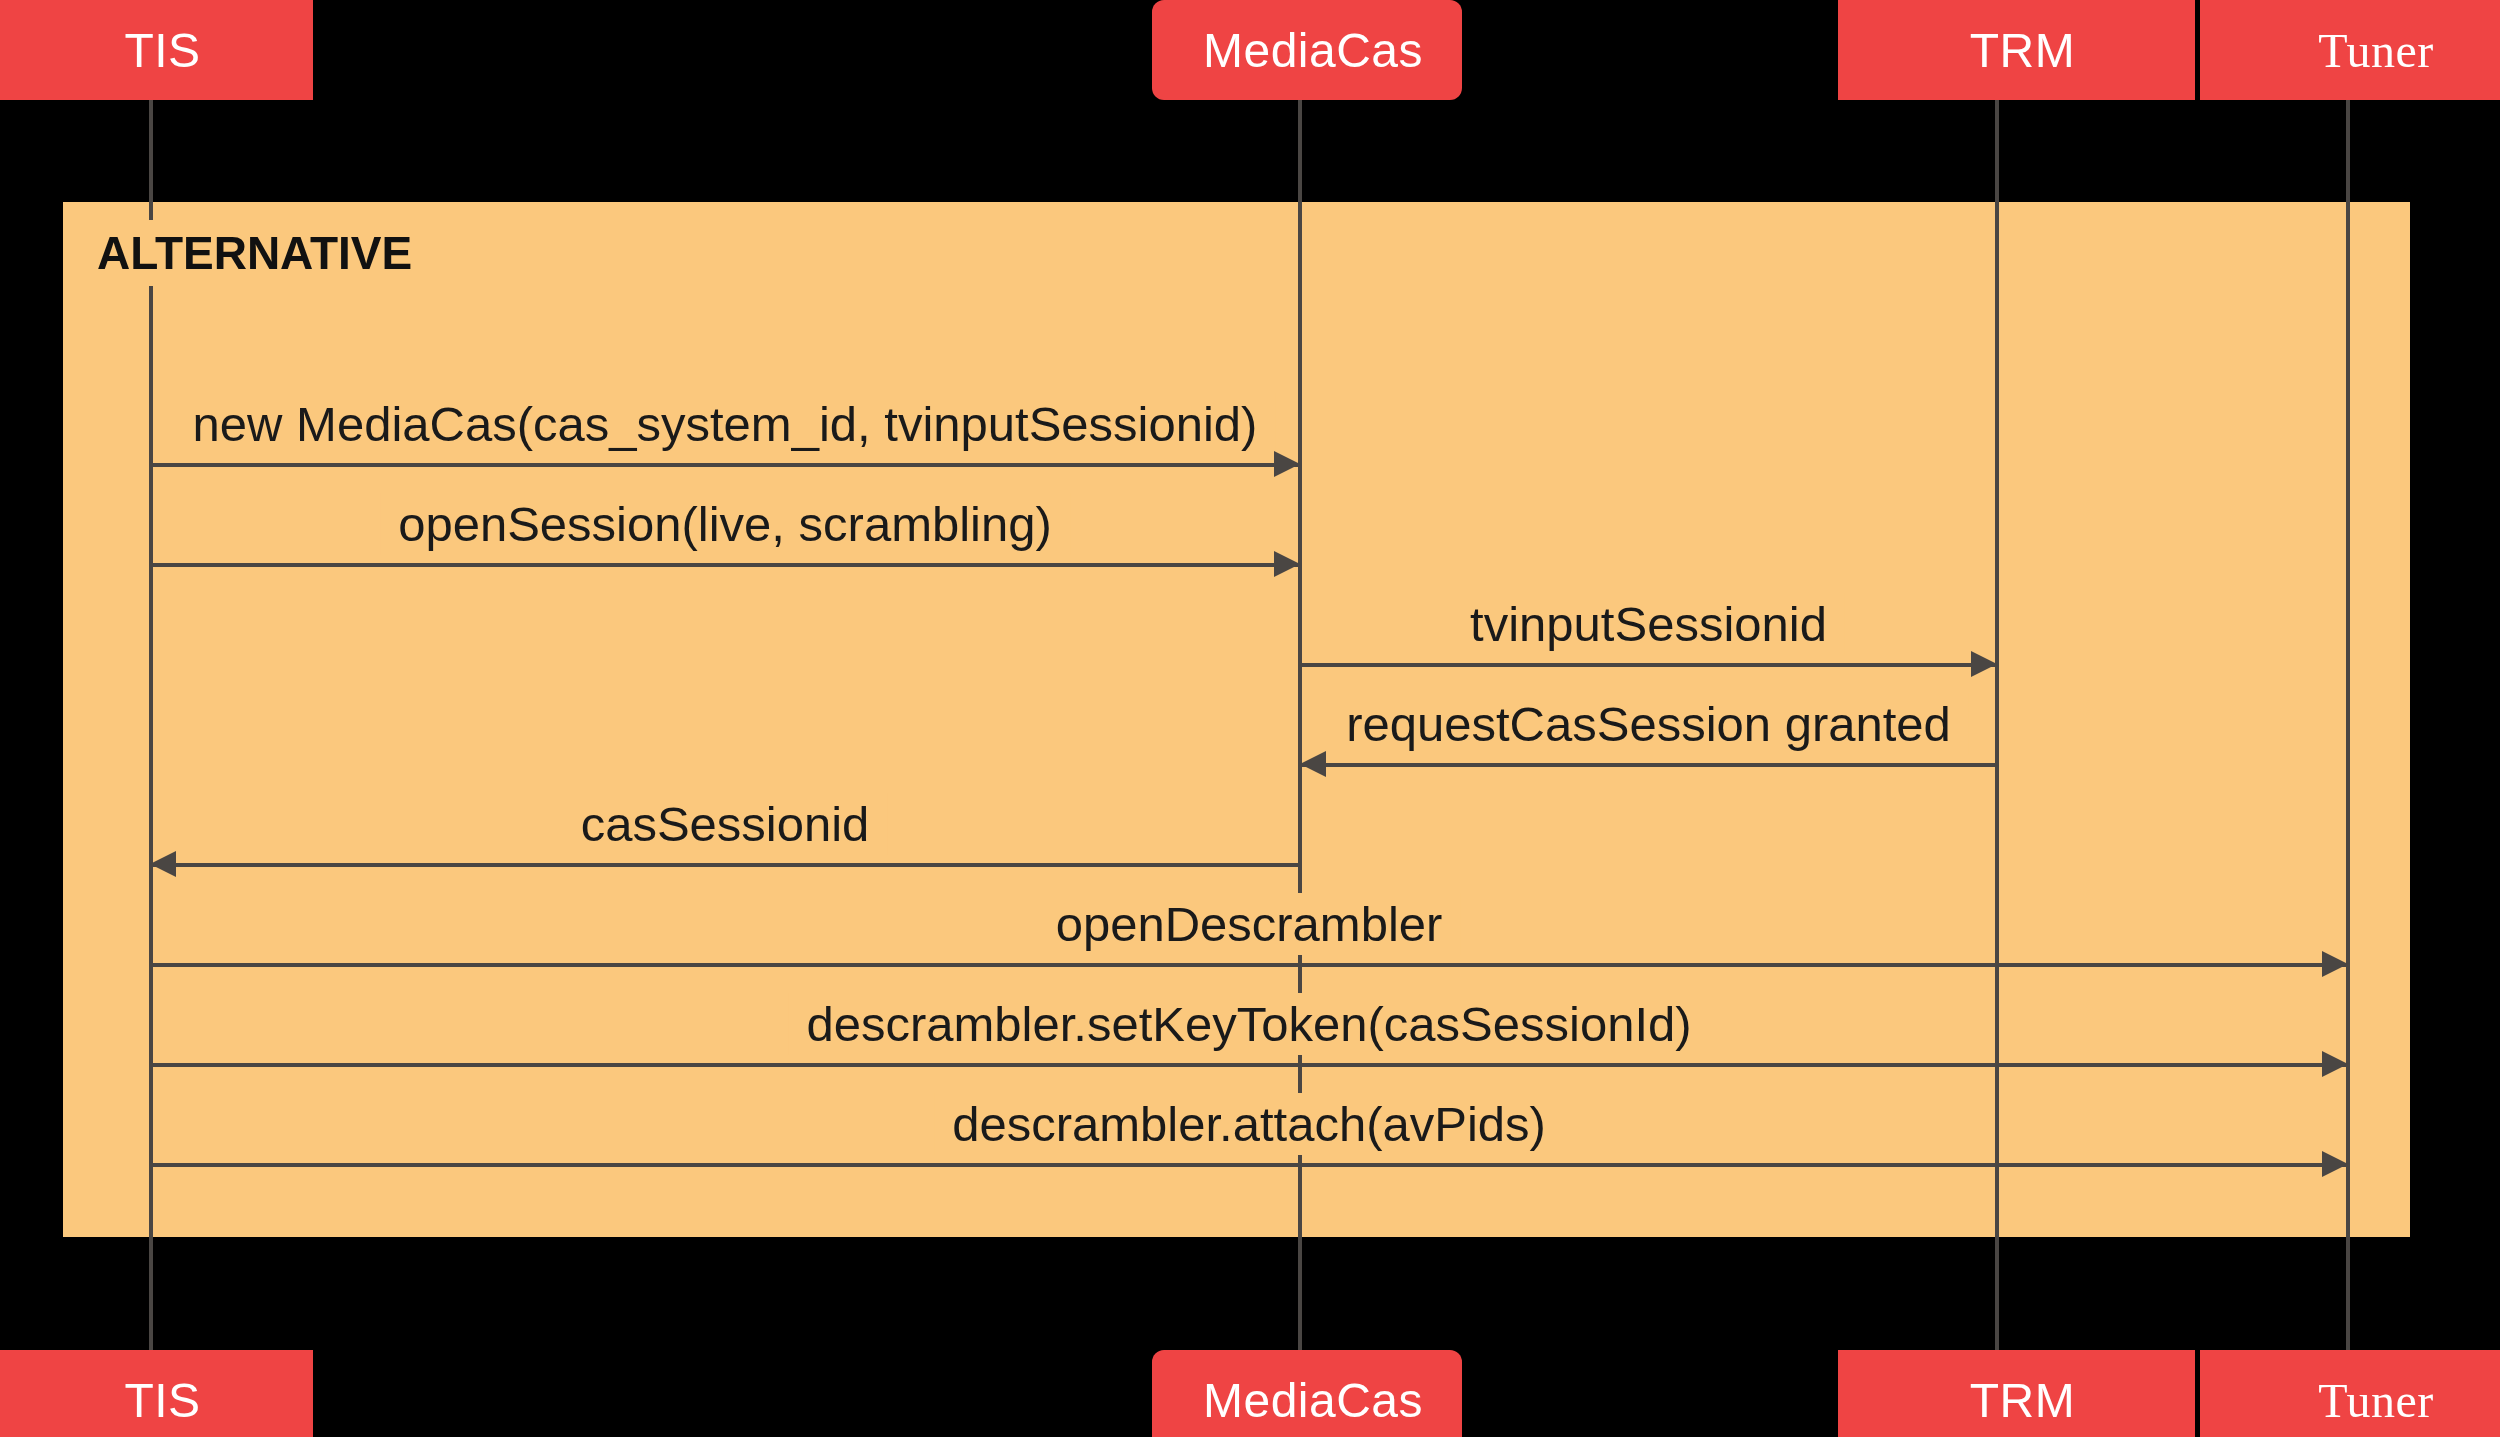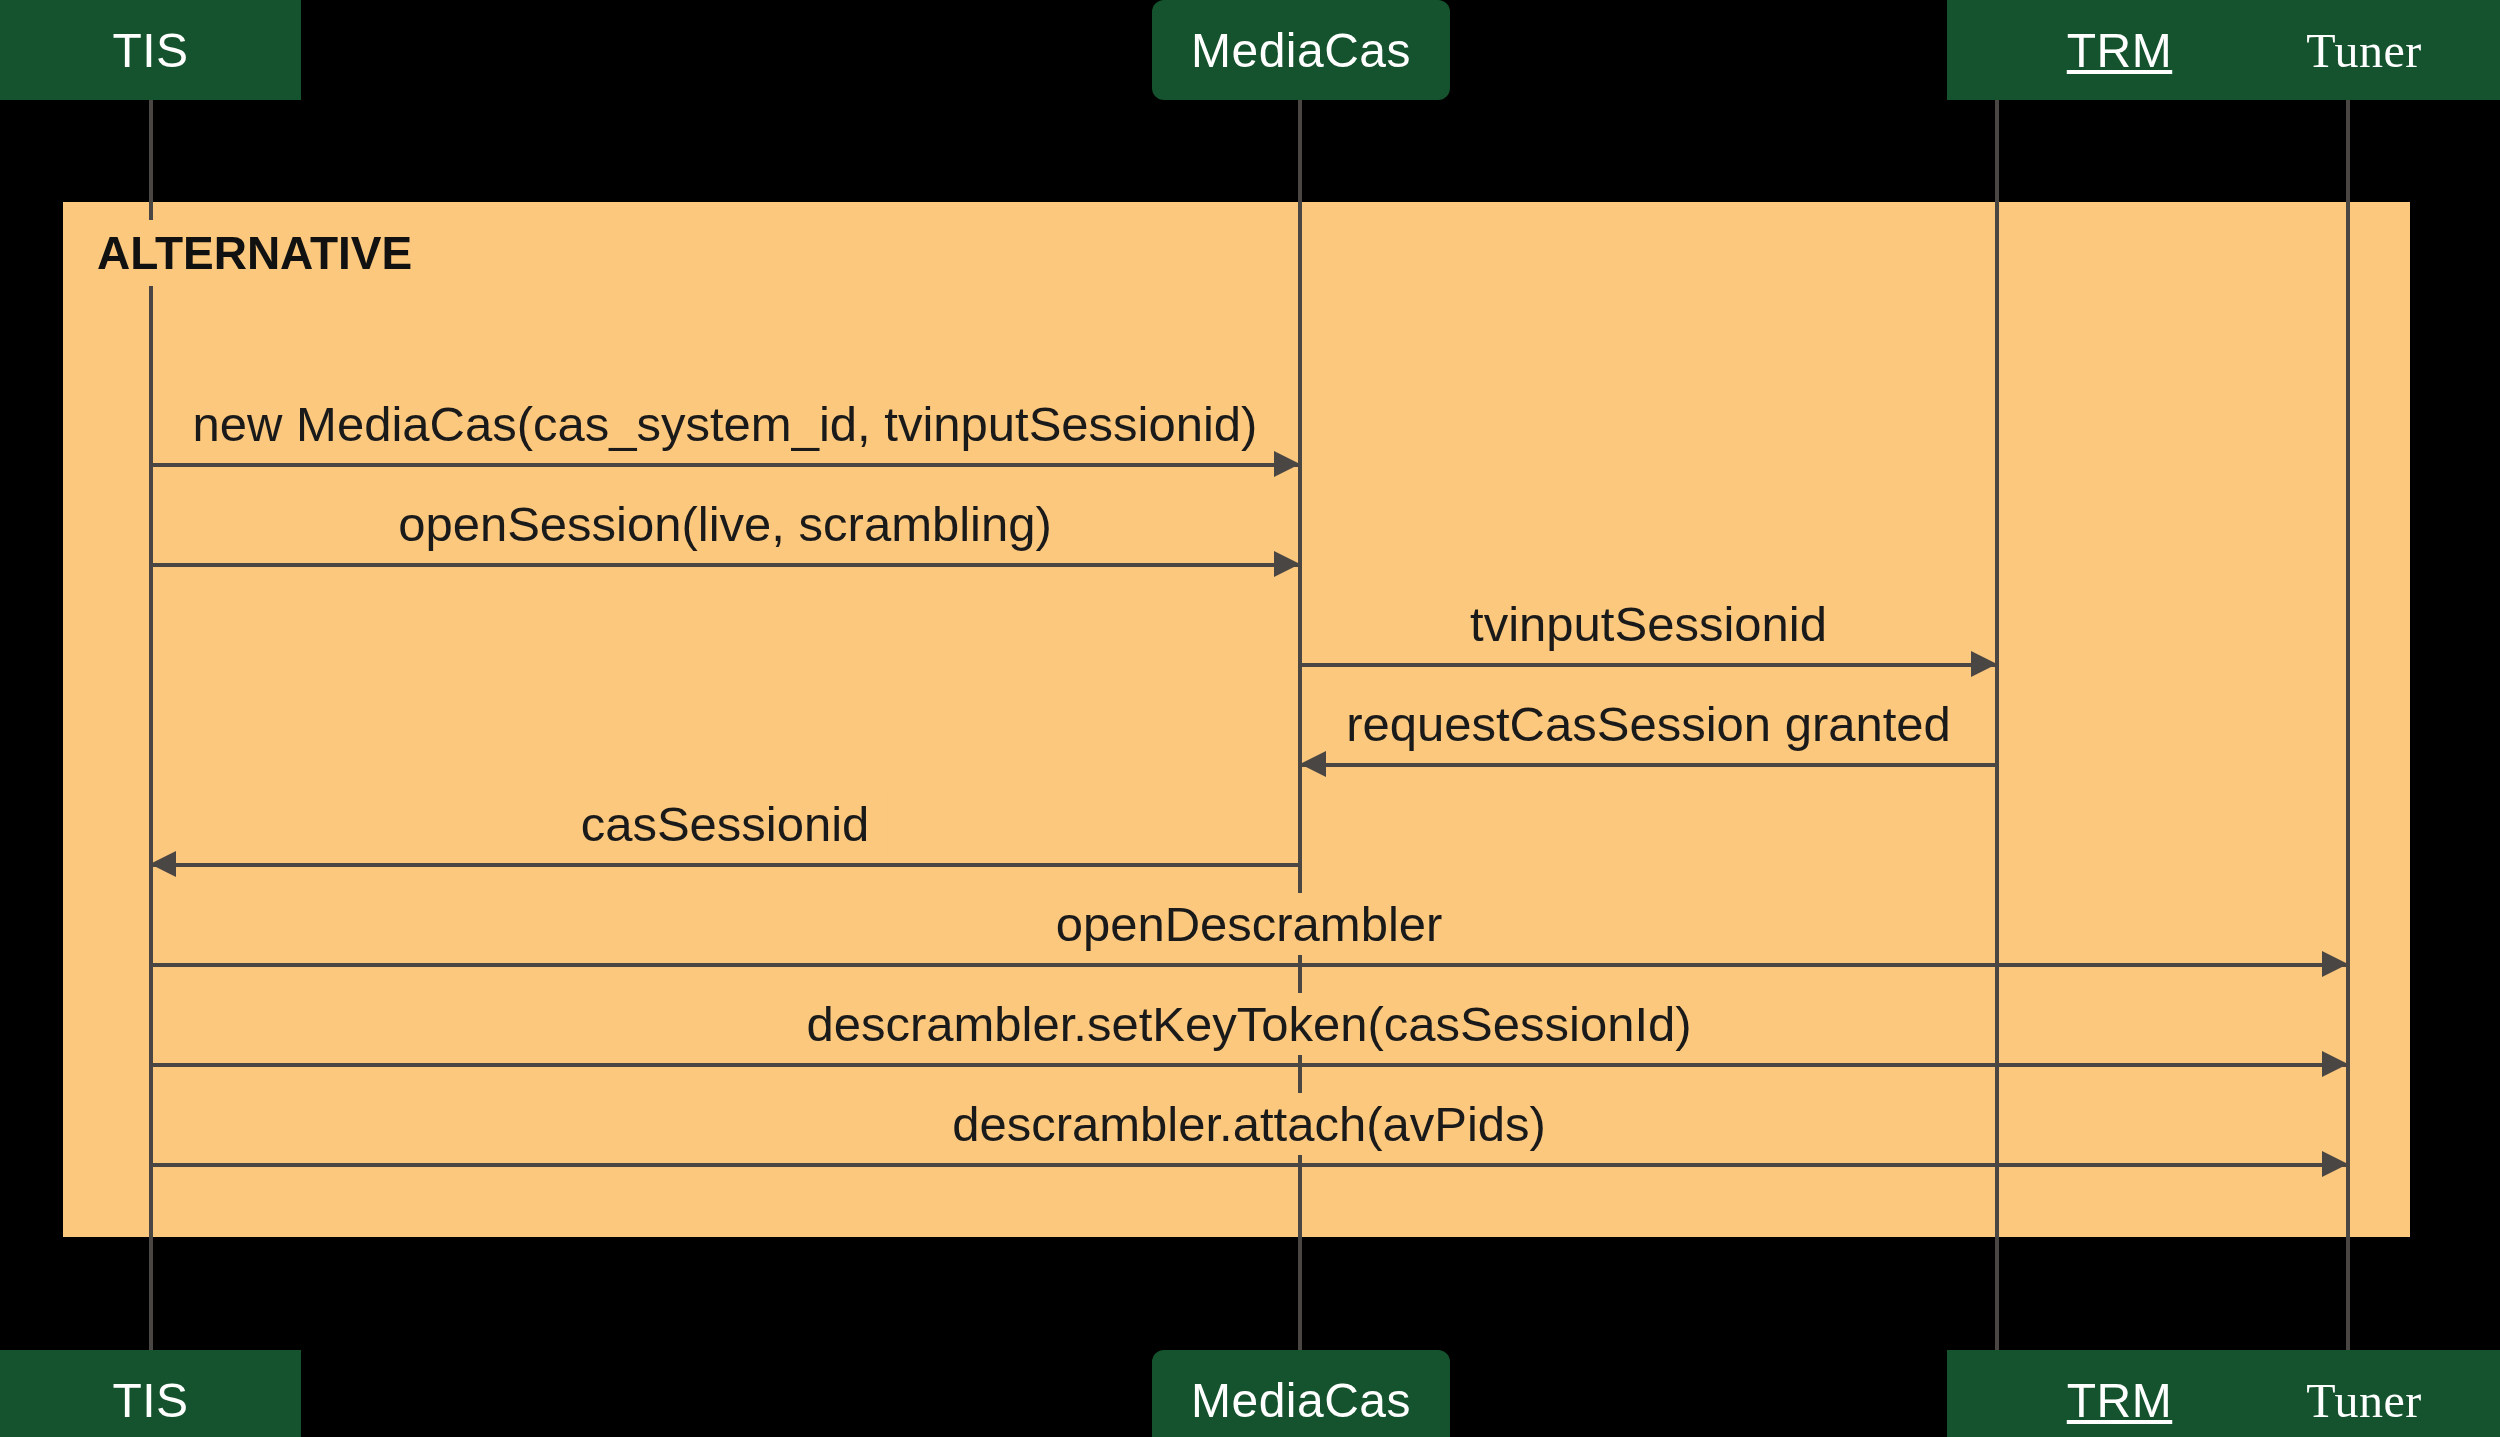--- a/index.html
+++ b/index.html
@@ -36,33 +36,34 @@
   }
   .ll-tis      { left: 149px; }
   .ll-mediacas { left: 1298px; }
   .ll-trm      { left: 1995px; }
   .ll-tuner    { left: 2346px; }
 
   
   .actor {
     position: absolute;
     height: 100px;
-    background: #14532d;
+    background: #ef4444;
     color: #FFFFFF;
     font-size: 48px;
     display: flex;
     align-items: center;
     justify-content: center;
     letter-spacing: 0.5px;
+    padding-left: 12px;
   }
   .a-top    { top: 0; }
   .a-bottom { top: 1350px; }
   .a-tis      { left: 0;      width: 301px; }
   .a-mediacas { left: 1152px; width: 298px; border-radius: 12px; }
-  .a-trm      { left: 1947px; width: 345px; text-decoration: underline; }
+  .a-trm      { left: 1838px; width: 345px; }
   .a-tuner    { left: 2200px; width: 328px; font-family: Liberation Serif, serif; }
 
   
   .alt-title {
     position: absolute;
     left: 83px;
     top: 220px;
     font-size: 46px;
     font-weight: bold;
     color: #111111;

